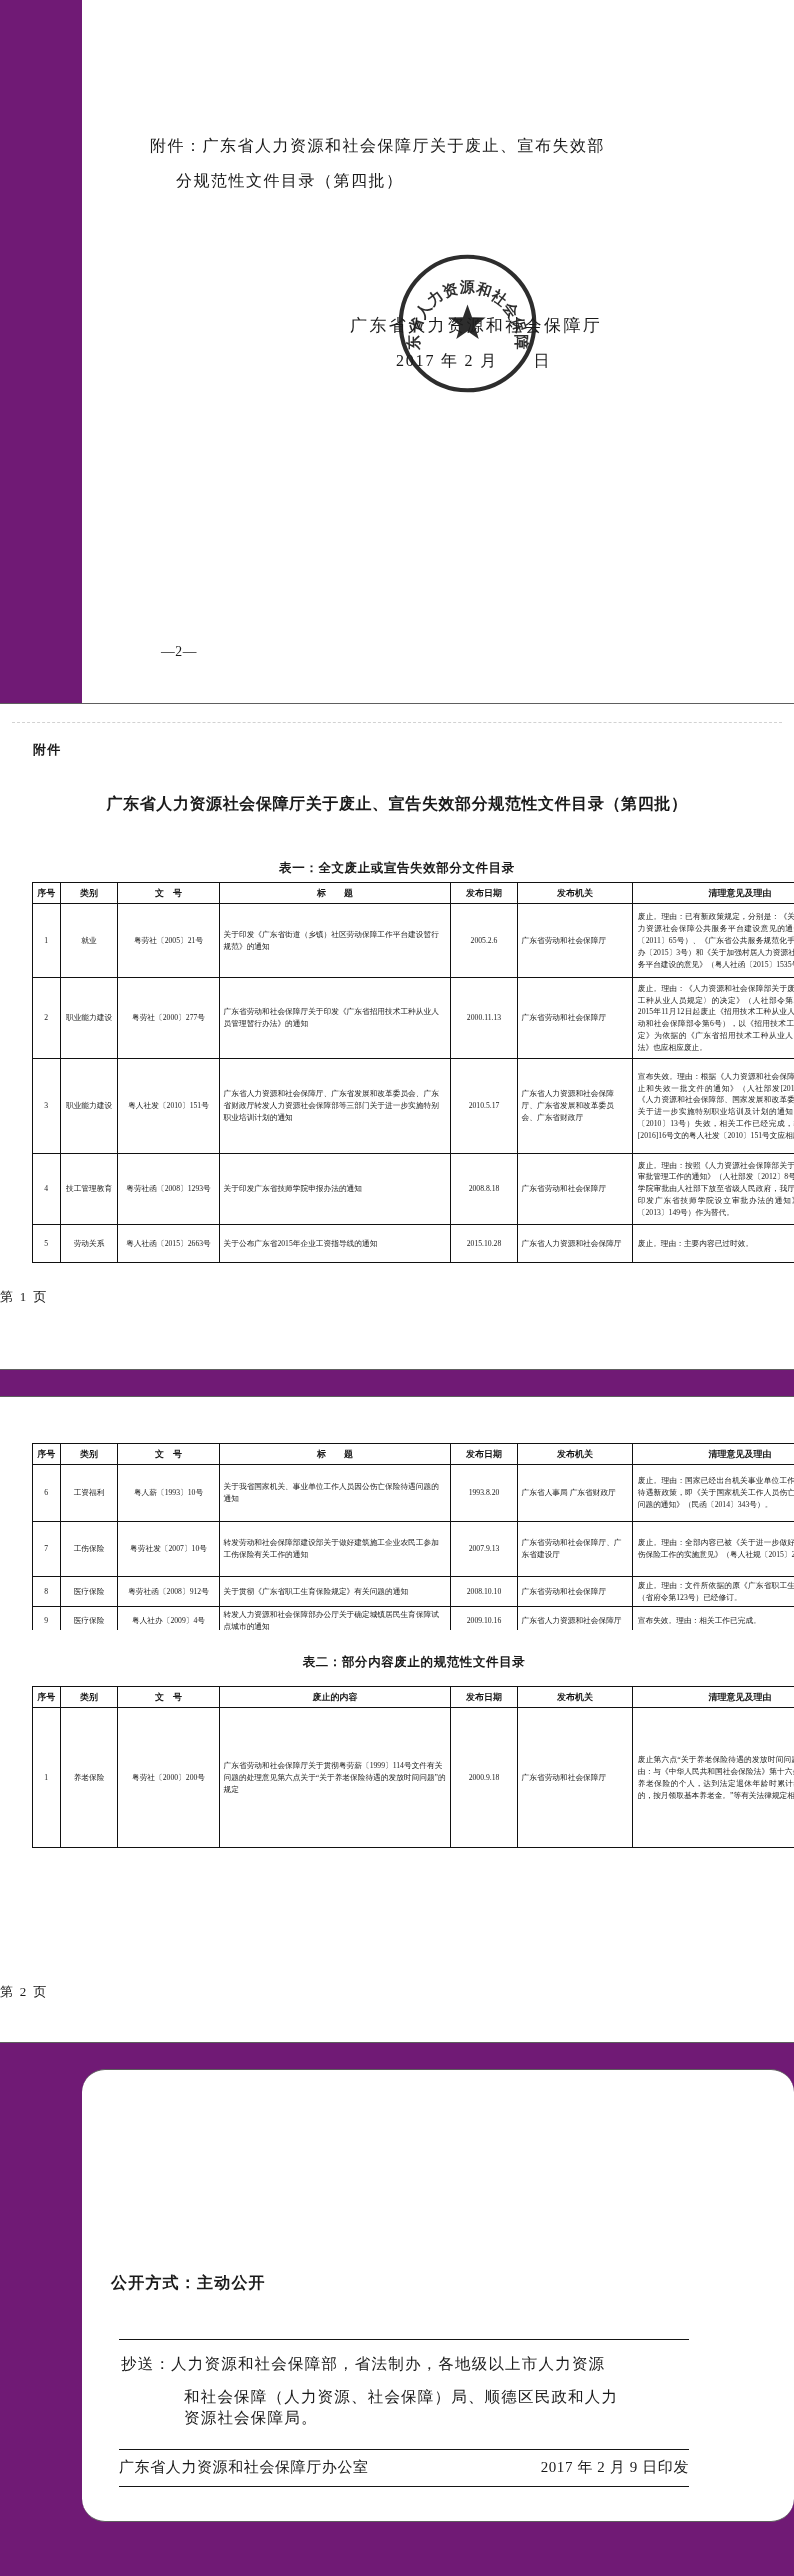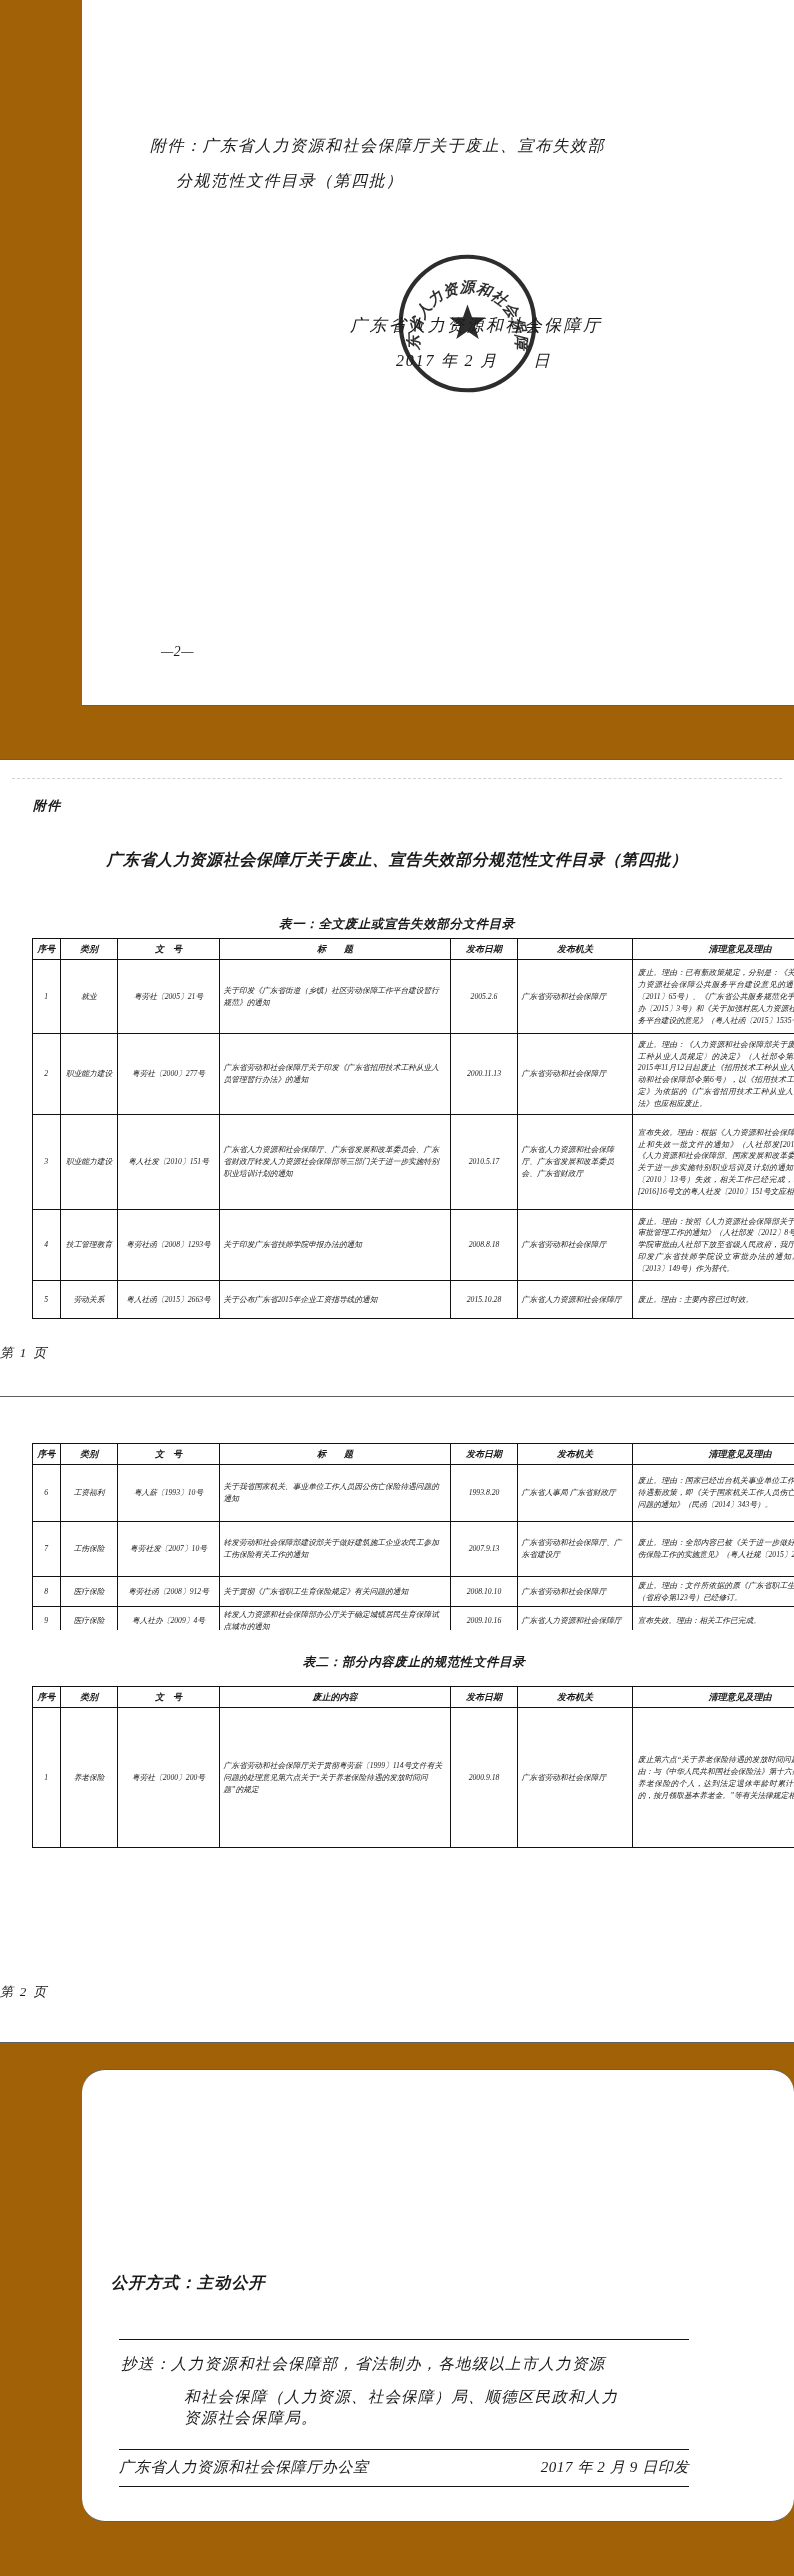--- a/index.html
+++ b/index.html
@@ -1,23 +1,23 @@
 <!DOCTYPE html>
 <html style="font-size:9.5px"><head>
 <meta charset="utf-8">
 <style>
   html,body{margin:0;padding:0;background:#6f6f6f;}
   #canvas{
     position:relative;width:794px;height:2576px;margin:0 auto;
-    background:#a16207;overflow:hidden;
-    font-family:"Liberation Serif","DejaVu Serif",serif;color:#1a1a1a;font-style:italic;
+    background:#701a75;overflow:hidden;
+    font-family:"Liberation Serif","DejaVu Serif",serif;color:#1a1a1a;
   }
   .page{position:absolute;background:#ffffff;border-top:0.6px solid #5e5e5e;border-bottom:0.6px solid #5e5e5e;}
   #page1{left:82px;top:0;width:712px;height:705px;border-top:none;}
-  #page2{left:0;top:759px;width:794px;height:665px;}
+  #page2{left:0;top:703px;width:794px;height:665px;}
   #page3{left:0;top:1396px;width:794px;height:645px;}
   #page4{left:82px;top:2069px;width:712px;height:451px;border-radius:23px;}
   .abs{position:absolute;}
 
   
   .p1-title{font-size:16px;letter-spacing:1.5px;font-weight:500;white-space:nowrap;}
   .p1-issuer{font-size:17px;letter-spacing:2.4px;white-space:nowrap;}
   .p1-date{font-size:16px;letter-spacing:1.8px;white-space:nowrap;}
   .p1-pagenum{font-size:13.7px;letter-spacing:0.6px;}
   .seal{opacity:.92;}

